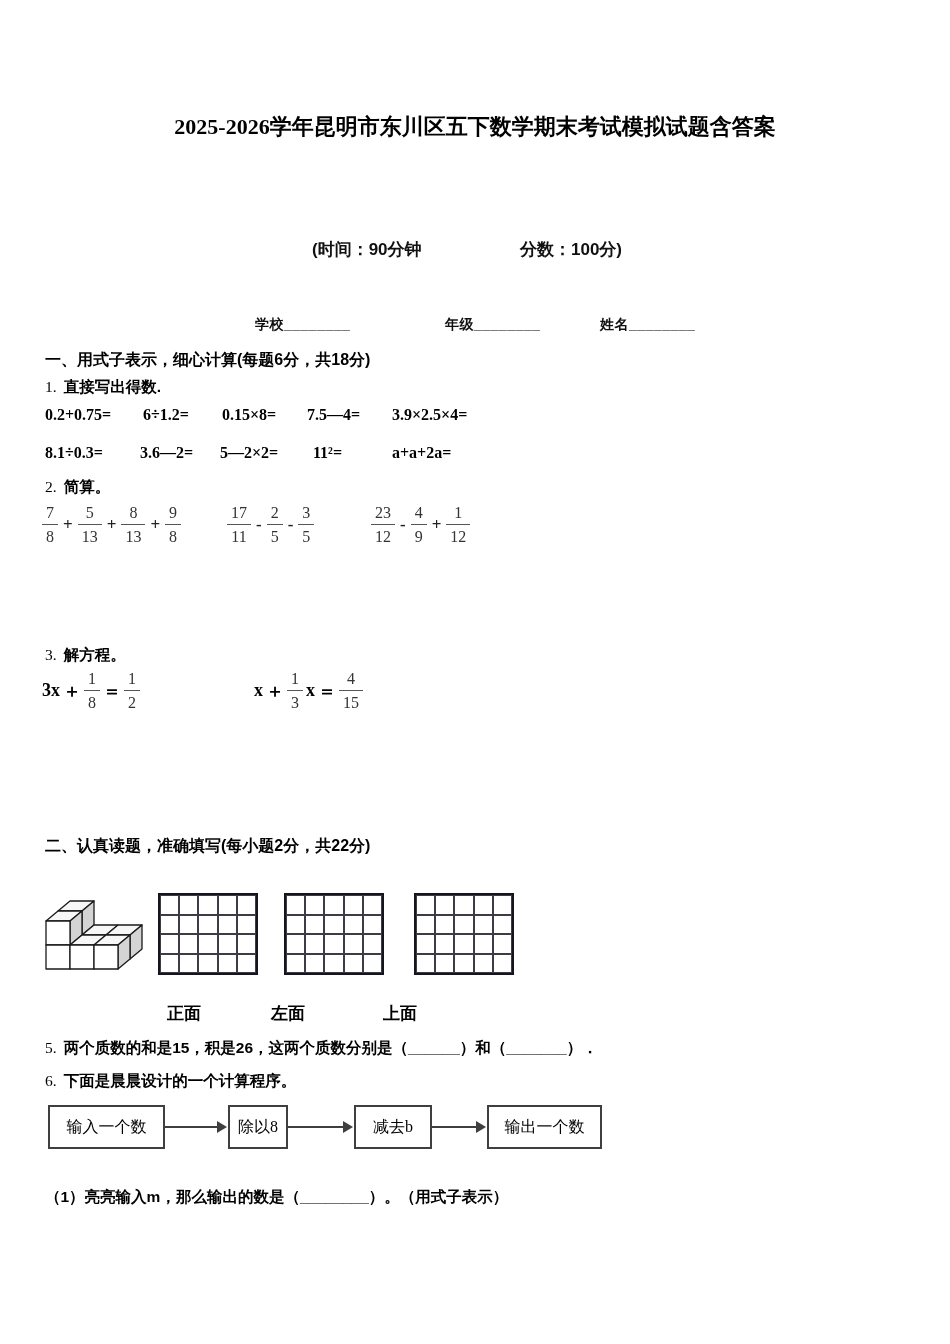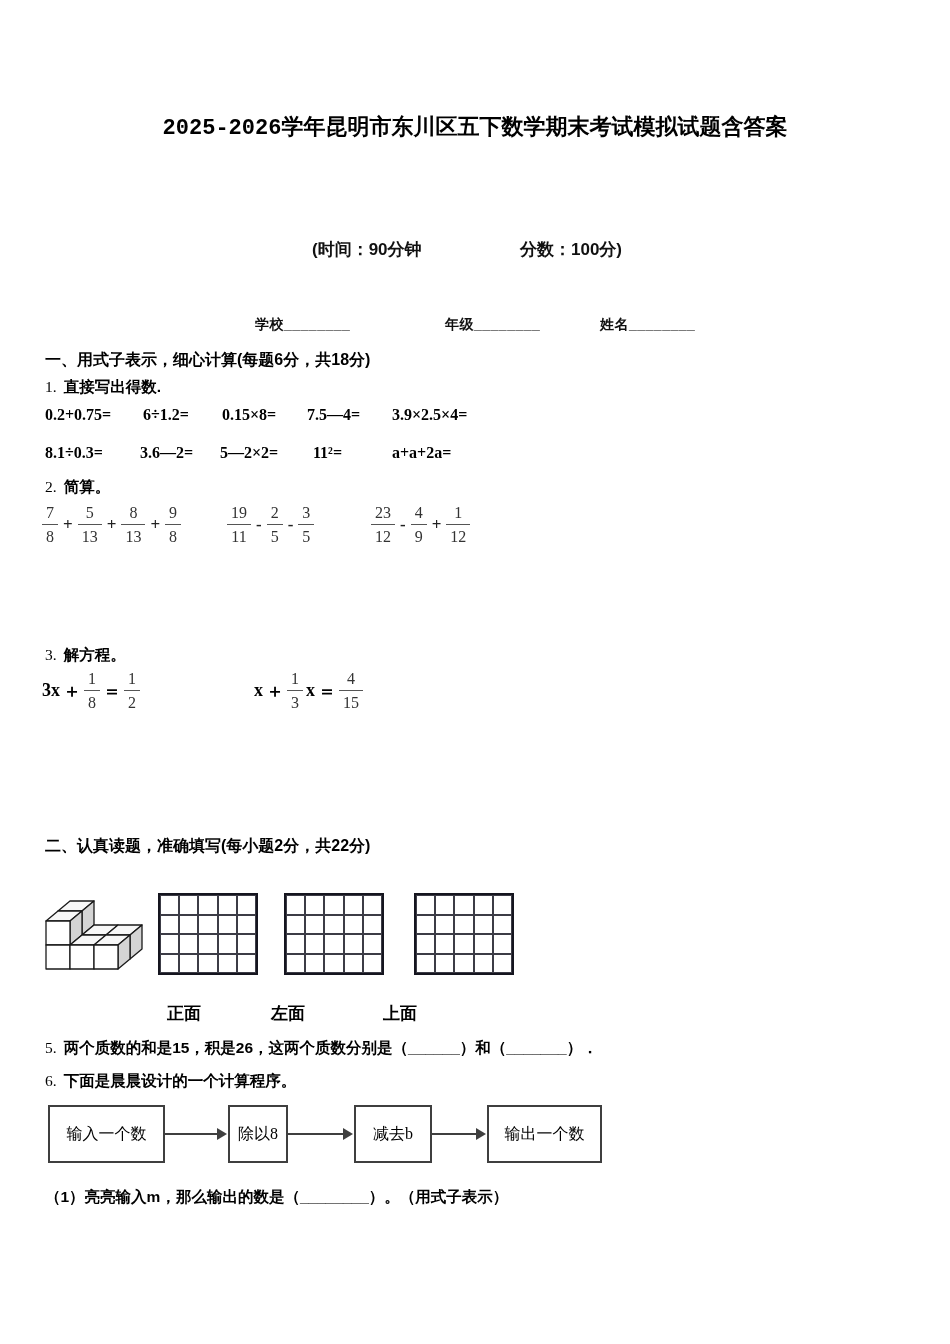--- a/index.html
+++ b/index.html
@@ -4,21 +4,21 @@
 <style>
   html,body{margin:0;padding:0;background:#fff;}
   .page{
     position:relative;width:950px;height:1344px;background:#ffffff;
     font-family:"Liberation Sans",sans-serif;color:#111;overflow:hidden;
   }
   .abs{position:absolute;}
   
   .title{
     top:112px;left:0;width:100%;text-align:center;
-    font-family:Liberation Mono, monospace;font-weight:bold;font-size:22px;color:#000;
+    font-family:Liberation Serif, serif;font-weight:bold;font-size:22px;color:#000;
   }
   .info-time{top:238px;left:312px;font-weight:bold;font-size:17px;}
   .info-score{top:238px;left:520px;font-weight:bold;font-size:17px;}
   .field{top:316px;font-weight:bold;font-size:14px;letter-spacing:.5px;}
   .field.school{left:255px;} .field.grade{left:445px;} .field.name{left:600px;}
   
   .sechead{font-weight:bold;font-size:16px;color:#000;}
   .qline{font-size:15.5px;color:#000;white-space:nowrap;}
   .qno{font-family:"Liberation Serif",serif;font-weight:normal;margin-right:7px;}
   .qtext{font-weight:bold;}
@@ -38,21 +38,21 @@
     display:grid;width:100px;height:82px;box-sizing:border-box;
     border:2px solid #15151f;background:#fff;
   }
   .view-grid .cell{border:1px solid #3c3c46;}
   .vg1{left:158px;top:893px;} .vg2{left:284px;top:893px;} .vg3{left:414px;top:893px;}
   .vlabel{font-family:"Liberation Serif",serif;font-weight:bold;font-size:17px;color:#000;top:1002px;}
   .vl1{left:167px;} .vl2{left:271px;} .vl3{left:383px;}
   
   .flow{left:48px;top:1105px;display:flex;align-items:center;}
   .fbox{
-    border:2px solid #3f3f3f;height:58px;box-sizing:border-box;background:#fff;
+    border:2px solid #3f3f3f;height:44px;box-sizing:border-box;background:#fff;
     display:flex;align-items:center;justify-content:center;
     font-family:"Liberation Serif",serif;font-size:16px;color:#000;white-space:nowrap;
   }
   .fb1{width:117px;} .fb2{width:60px;} .fb3{width:78px;} .fb4{width:115px;}
   .farrow{display:block;}
   .farrow line{stroke:#3f3f3f;stroke-width:2;}
   .farrow polygon{fill:#3f3f3f;}
 </style>
 </head>
 <body>
@@ -104,21 +104,21 @@
         <span class="den">13</span>
       </span>
     <span class="fop">+</span>
     <span class="frac">
         <span class="num">9</span>
         <span class="den">8</span>
       </span>
   </div>
   <div class="abs fgroup" style="left:227px;top:502px;">
     <span class="frac">
-        <span class="num">19</span>
+        <span class="num">17</span>
         <span class="den">11</span>
       </span>
     <span class="fop">-</span>
     <span class="frac">
         <span class="num">2</span>
         <span class="den">5</span>
       </span>
     <span class="fop">-</span>
     <span class="frac">
         <span class="num">3</span>

